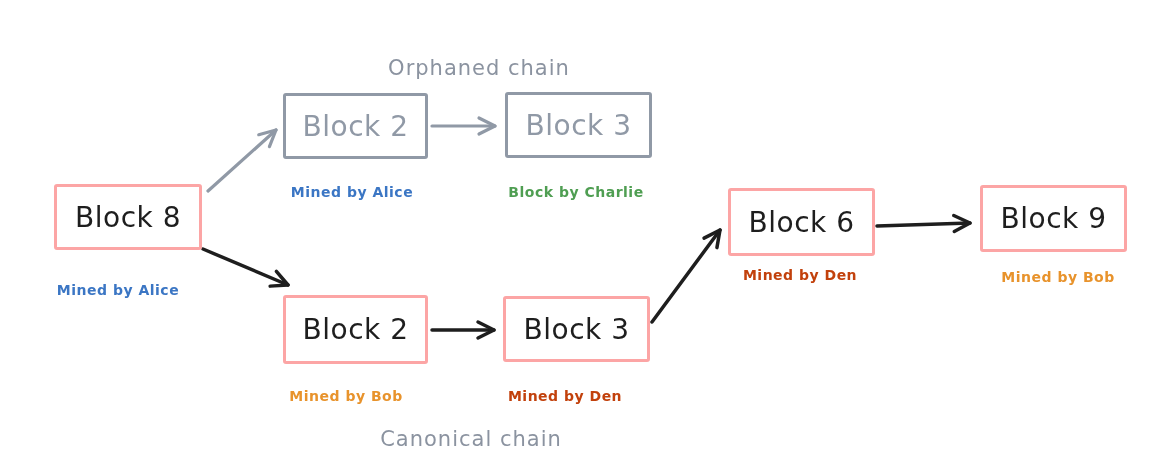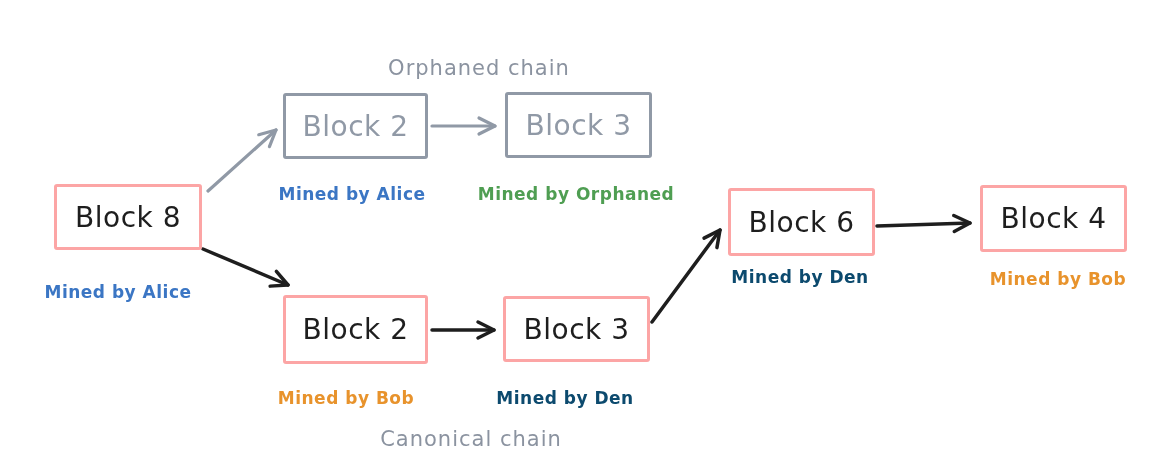--- a/index.html
+++ b/index.html
@@ -31,29 +31,29 @@
     letter-spacing: 0.5px;
     white-space: nowrap;
   }
   .block.gray {
     border-color: #9099a6;
     color: #9099a6;
   }
   .miner {
     position: absolute;
     transform: translateX(-50%);
-    font-size: 17px;
+    font-size: 14px;
     font-weight: bold;
     letter-spacing: 0.5px;
     white-space: nowrap;
   }
   .c-blue   { color: #3b76c4; }
   .c-green  { color: #4f9e52; }
   .c-orange { color: #e8932c; }
-  .c-red    { color: #0c4a6e; text-align: center; }
+  .c-red    { color: #c2410c; text-align: center; }
   .chain-label {
     position: absolute;
     transform: translateX(-50%);
     font-size: 21px;
     color: #8b93a0;
     letter-spacing: 1px;
     white-space: nowrap;
   }
 </style>
 </head>
@@ -86,27 +86,27 @@
   <div class="block gray" style="left:283px; top:93px; width:145px; height:66px;">Block 2</div>
 
   <div class="block gray" style="left:505px; top:92px; width:147px; height:66px;">Block 3</div>
 
   <div class="block" style="left:283px; top:295px; width:145px; height:69px;">Block 2</div>
 
   <div class="block" style="left:503px; top:296px; width:147px; height:66px;">Block 3</div>
 
   <div class="block" style="left:728px; top:188px; width:147px; height:68px;">Block 6</div>
 
-  <div class="block" style="left:980px; top:185px; width:147px; height:67px;">Block 4</div>
+  <div class="block" style="left:980px; top:185px; width:147px; height:67px;">Block 9</div>
 
   <div class="miner c-blue" style="left:118px; top:282px;">Mined by Alice</div>
 
   <div class="miner c-blue" style="left:352px; top:184px;">Mined by Alice</div>
 
-  <div class="miner c-green" style="left:576px; top:184px;">Mined by Orphaned</div>
+  <div class="miner c-green" style="left:576px; top:184px;">Block by Charlie</div>
 
   <div class="miner c-orange" style="left:346px; top:388px;">Mined by Bob</div>
 
   <div class="miner c-red" style="left:565px; top:388px;">Mined by Den</div>
 
   <div class="miner c-red" style="left:800px; top:267px;">Mined by Den</div>
 
   <div class="miner c-orange" style="left:1058px; top:269px;">Mined by Bob</div>
 
 </div>

